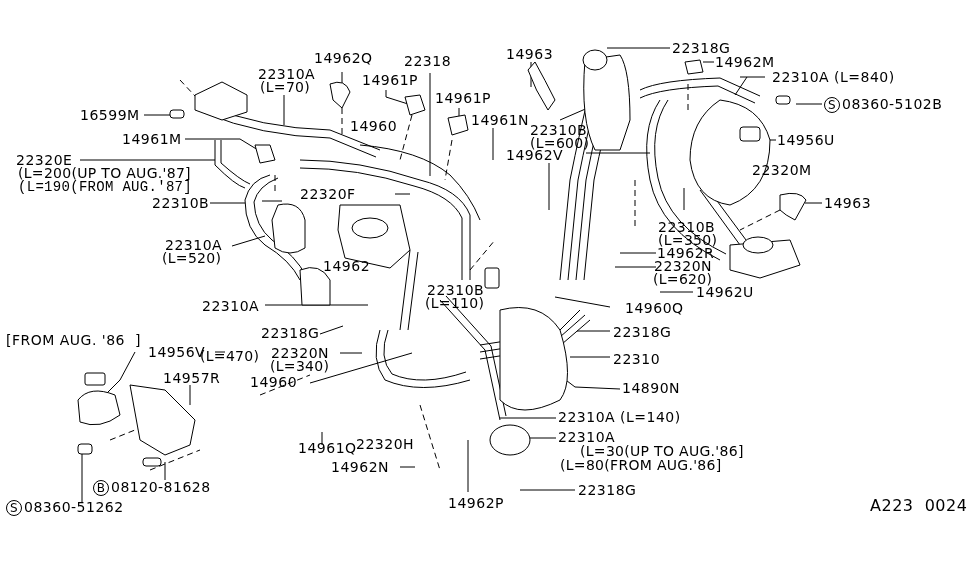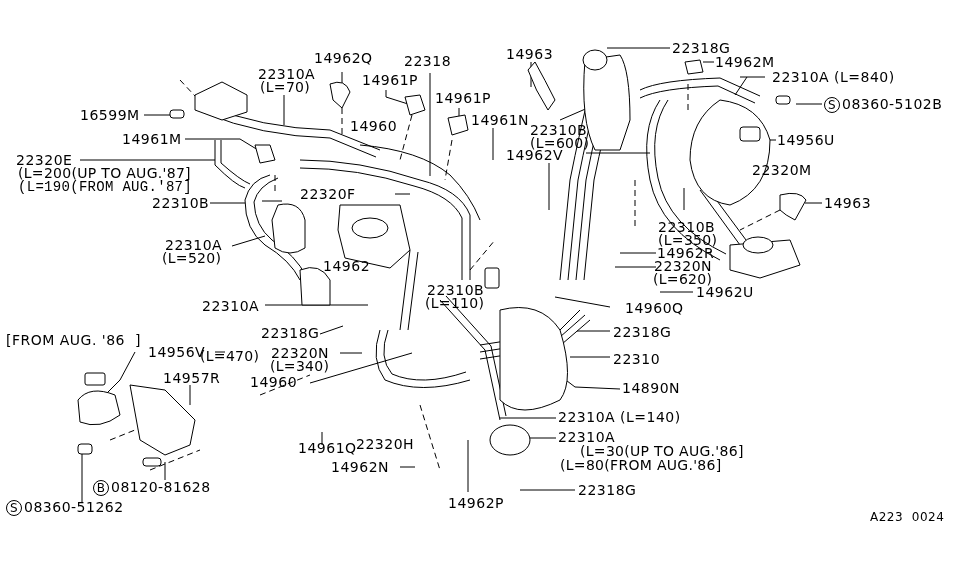--- a/index.html
+++ b/index.html
@@ -206,14 +206,14 @@
   <div class="lbl" style="left:356px;top:413px;margin-top:24px;">22320H</div>
   <div class="lbl" style="left:558px;top:430px;">22310A</div>
   <div class="sub" style="left:560px;top:444px;margin-left:20px;">(L=30(UP TO AUG.'86]</div>
   <div class="sub" style="left:560px;top:458px;">(L=80(FROM AUG.'86]</div>
   <div class="lbl" style="left:298px;top:441px;">14961Q</div>
   <div class="lbl" style="left:331px;top:460px;">14962N</div>
   <div class="lbl" style="left:93px;top:480px;"><span class="circ">B</span><span>08120-81628</span></div>
   <div class="lbl" style="left:578px;top:483px;">22318G</div>
   <div class="lbl" style="left:6px;top:500px;"><span class="circ">S</span><span>08360-51262</span></div>
   <div class="lbl" style="left:448px;top:496px;">14962P</div>
-  <div class="lbl" style="left:870px;top:510px;font-size:12px;">A223  0024</div>
+  <div class="lbl" style="left:870px;top:498px;font-size:16px;">A223  0024</div>
 </div>
 
 </body></html>

